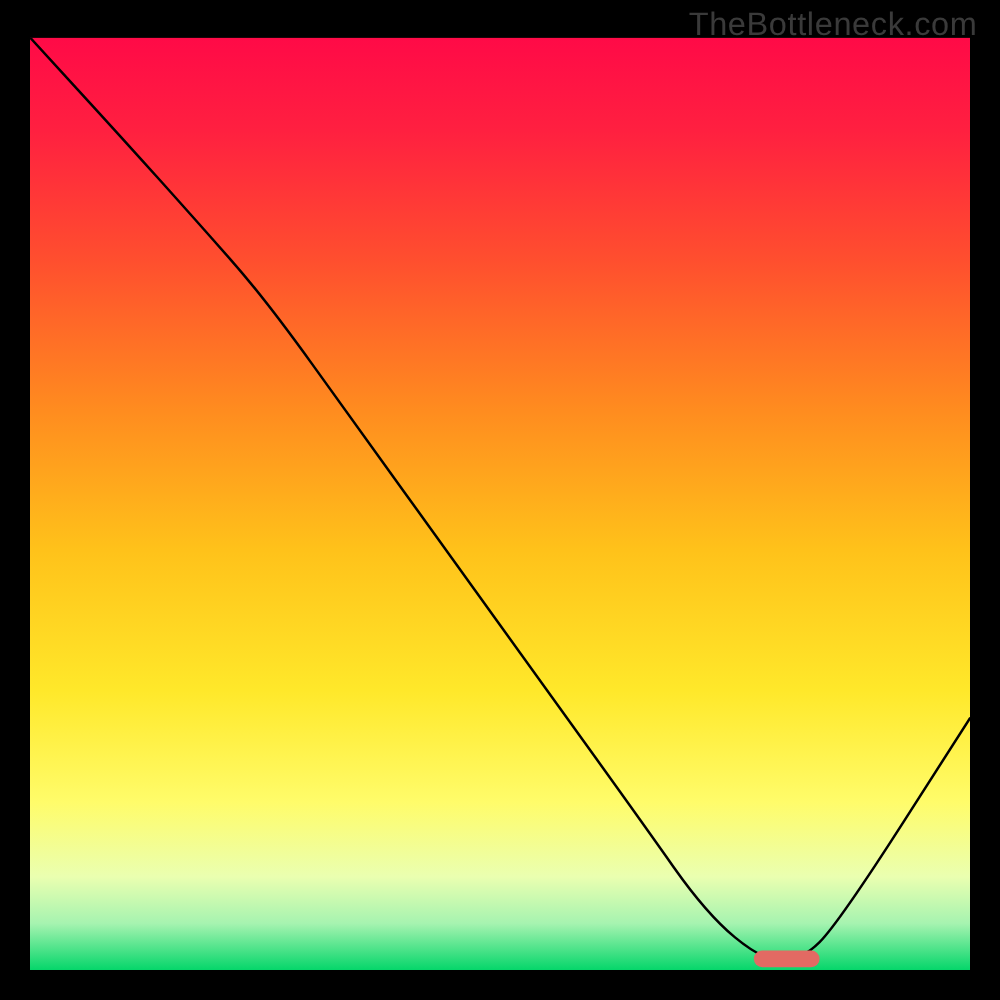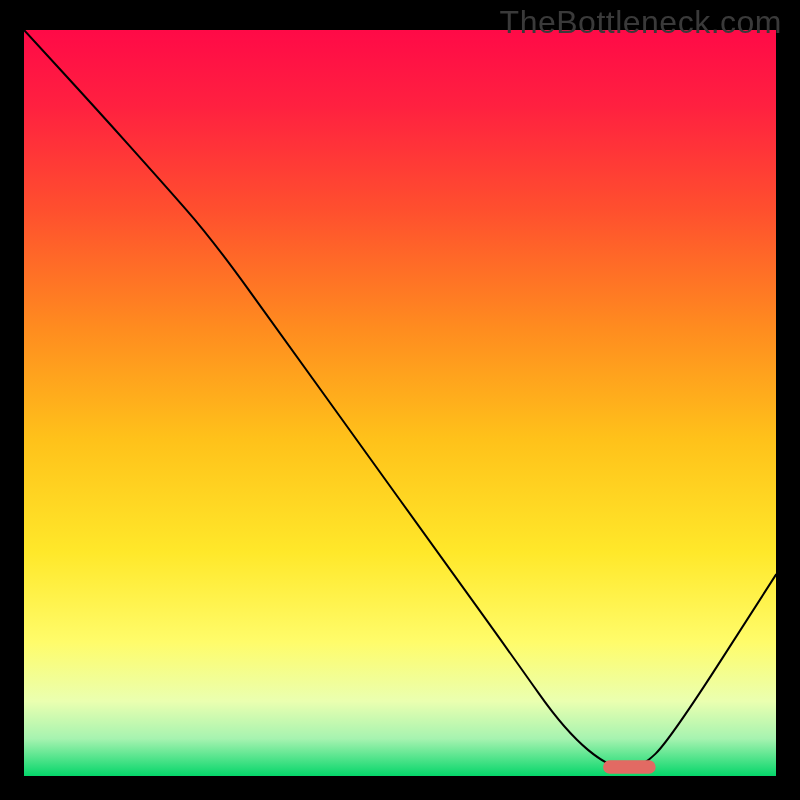--- a/index.html
+++ b/index.html
@@ -8,21 +8,21 @@
     height: 800px;
     background: #000;
     position: relative;
     font-family: Arial, Helvetica, sans-serif;
   }
   .watermark {
     position: absolute;
     top: 4px;
     right: 18px;
     color: #3a3a3a;
-    font-size: 32px;
+    font-size: 26px;
     letter-spacing: 0.5px;
     z-index: 10;
   }
   .plot-area {
     position: absolute;
     left: 24px;
     top: 30px;
     width: 752px;
     height: 746px;
     overflow: hidden;

